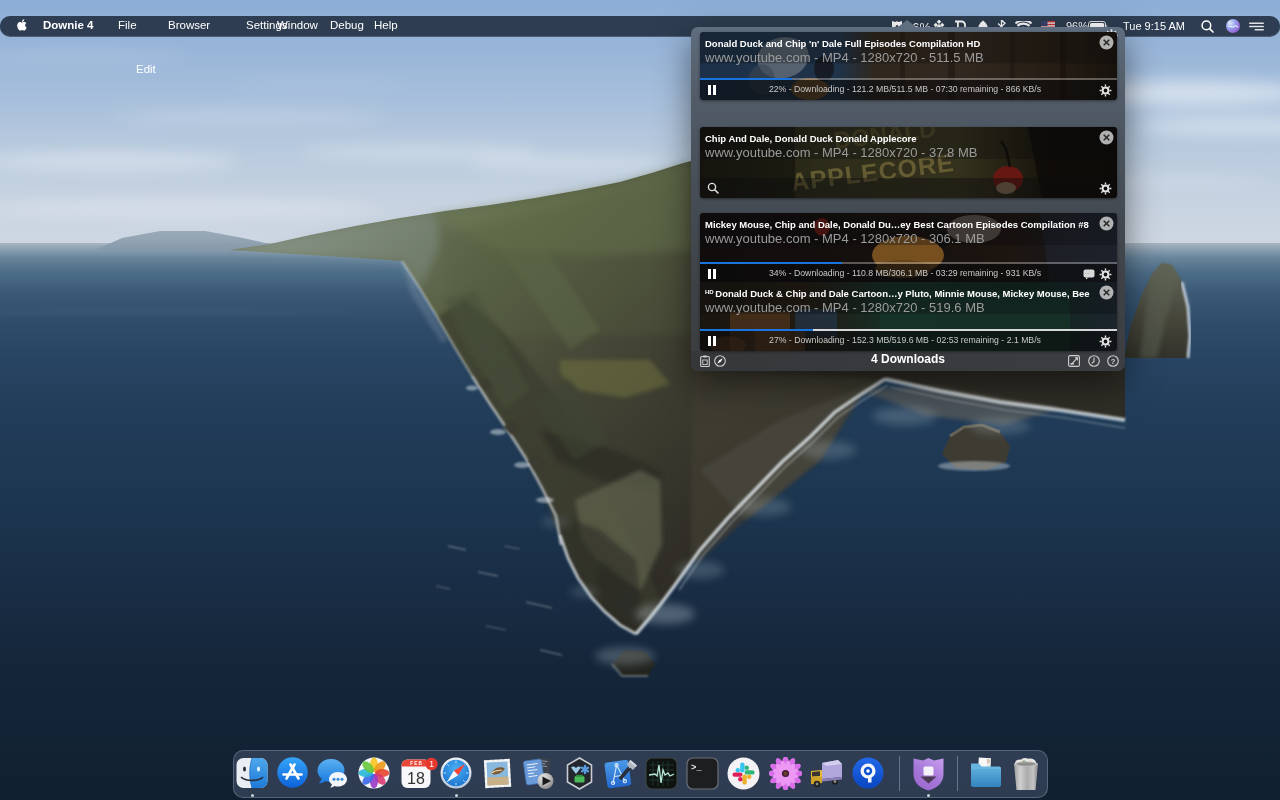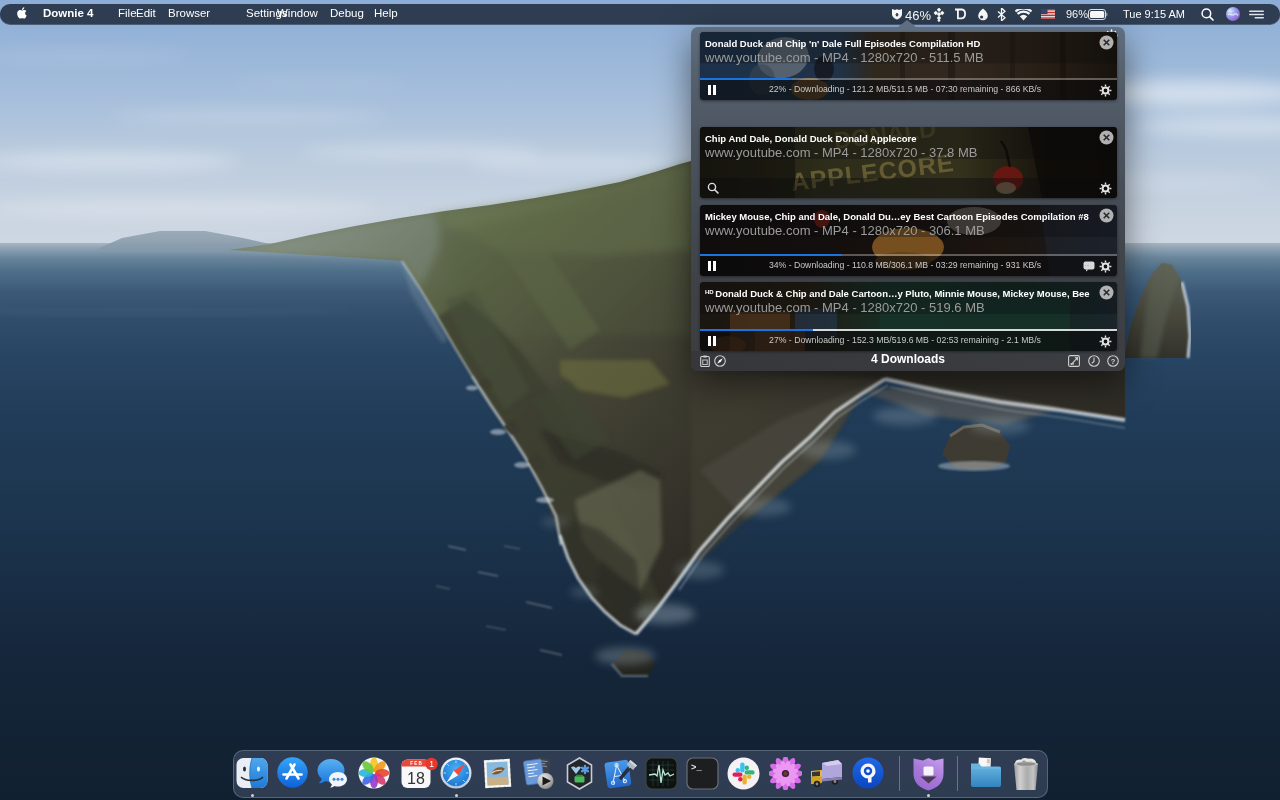--- a/index.html
+++ b/index.html
@@ -1,19 +1,19 @@
 <!DOCTYPE html>
 <html><head>
 <meta charset="utf-8">
 <style>
 * { margin:0; padding:0; box-sizing:border-box; }
 html,body { width:1280px; height:800px; overflow:hidden; font-family:"Liberation Sans", sans-serif; }
 #stage { position:relative; width:1280px; height:800px; background:#2a4662; overflow:hidden; }
 #wall { position:absolute; left:0; top:0; }
-#menubar { position:absolute; left:0; top:4px; width:1280px; height:20px; background:#2e3d51; box-shadow:0 1px 0 rgba(15,25,40,0.55);
+#menubar { position:absolute; left:0; top:16px; width:1280px; height:20px; background:#2e3d51; box-shadow:0 1px 0 rgba(15,25,40,0.55);
   color:#fff; font-size:11.5px; z-index:30;border-radius:10px; }
 #menubar .mi { position:absolute; top:3px; }
 #popover { position:absolute; left:691px; top:27px; width:434px; height:344px; z-index:40;
   background:linear-gradient(180deg, #5f6e80 0%, #57626f 12%, #4c5560 32%, #444a52 55%, #3e4247 75%, #3b3c3f 100%);
   border-radius:7px; box-shadow:0 12px 34px rgba(0,0,0,0.5); }
 #poparrow { position:absolute; left:207px; top:-7px; width:0; height:0;
   border-left:9px solid transparent; border-right:9px solid transparent; border-bottom:7px solid #5f6e80; }
 .item { position:absolute; left:9px; width:417px; border-radius:4px; overflow:hidden; background:#1c1c1c;
   box-shadow:0 1px 3px rgba(0,0,0,0.45); }
 .thumb { position:absolute; left:0; top:0; width:417px; height:100%; }
@@ -178,21 +178,21 @@
     <ellipse cx="584" cy="592" rx="14" ry="5" opacity="0.18"></ellipse>
   </g>
 </svg>
 
 <div id="menubar">
   <svg class="mi" style="left:16px;top:3px;" width="11" height="14" viewBox="0 0 158 200" fill="#fff">
     <path d="M150.37 130.25c-2.45 5.66-5.35 10.87-8.71 15.66-4.58 6.53-8.33 11.05-11.22 13.56-4.48 4.12-9.28 6.23-14.42 6.35-3.69 0-8.14-1.05-13.32-3.18-5.2-2.12-9.97-3.17-14.34-3.17-4.58 0-9.49 1.05-14.75 3.17-5.26 2.13-9.5 3.24-12.74 3.35-4.93.21-9.84-1.96-14.75-6.52-3.13-2.73-7.04-7.41-11.73-14.04-5.03-7.08-9.17-15.29-12.41-24.65-3.47-10.11-5.21-19.9-5.21-29.38 0-10.86 2.35-20.22 7.04-28.07 3.69-6.3 8.61-11.27 14.76-14.92s12.79-5.51 19.95-5.63c3.91 0 9.05 1.21 15.43 3.59 6.36 2.39 10.45 3.6 12.24 3.6 1.34 0 5.88-1.42 13.57-4.24 7.27-2.62 13.41-3.7 18.44-3.28 13.63 1.1 23.87 6.47 30.68 16.15-12.19 7.39-18.22 17.73-18.1 31 .11 10.34 3.86 18.94 11.23 25.77 3.34 3.17 7.07 5.62 11.22 7.36-.9 2.61-1.85 5.11-2.86 7.51zM119.11 7.24c0 8.1-2.96 15.67-8.86 22.67-7.12 8.32-15.73 13.13-25.07 12.38a25.22 25.22 0 0 1-.19-3.07c0-7.78 3.39-16.1 9.4-22.91 3-3.45 6.82-6.31 11.45-8.6 4.62-2.25 8.99-3.5 13.1-3.74.12 1.08.17 2.17.17 3.27z"></path>
   </svg>
   <div class="mi" style="left:43px;font-weight:bold;">Downie 4</div>
   <div class="mi" style="left:106px;padding-left:12px;">File</div>
-  <div class="mi" style="left:136px;">Edit</div>
+  <div class="mi" style="left:136px;margin-top:44px;">Edit</div>
   <div class="mi" style="left:168px;">Browser</div>
   <div class="mi" style="left:222px;margin-left:24px;">Settings</div>
   <div class="mi" style="left:277px;">Window</div>
   <div class="mi" style="left:330px;">Debug</div>
   <div class="mi" style="left:374px;">Help</div>
 
   <svg class="mi" style="left:891px;top:4px;" width="12" height="12" viewBox="0 0 12 12">
     <path d="M1,1 L4,2 L6,1.2 L8,2 L11,1 L11,6 C11,9 8.5,10.8 6,11.5 C3.5,10.8 1,9 1,6 Z" fill="#fff"></path>
     <path d="M4,6.5 L6,8.8 L8,6.5 L6.8,6.5 L6.8,5 L5.2,5 L5.2,6.5 Z" fill="#2e3d51"></path>
   </svg>
@@ -378,21 +378,21 @@
               <line x1="2.3" y1="10.7" x2="3.7" y2="9.3"></line>
             </g>
           </g>
     </svg>
     <svg class="close" viewBox="0 0 15 15">
           <circle cx="7.5" cy="7.5" r="7" fill="#c7c7c7" opacity="0.88"></circle>
           <path d="M4.7,4.7 L10.3,10.3 M10.3,4.7 L4.7,10.3" stroke="#2a2a2a" stroke-width="1.6"></path>
         </svg>
   </div>
 
-  <div class="item" id="it3" style="top:178px; height:71px;">
+  <div class="item" id="it3" style="top:186px; height:71px;">
     <svg class="thumb" viewBox="0 0 417 71" preserveAspectRatio="none">
       <defs>
             <linearGradient id="t3" x1="0" y1="0" x2="1" y2="0">
         <stop offset="0" stop-color="#140f0c"></stop>
               <stop offset="0.4" stop-color="#1a130e"></stop>
               <stop offset="0.75" stop-color="#241a12"></stop>
               <stop offset="1" stop-color="#20242e"></stop>
       </linearGradient>
           </defs>
       <rect width="417" height="71" fill="url(#t3)"></rect>

